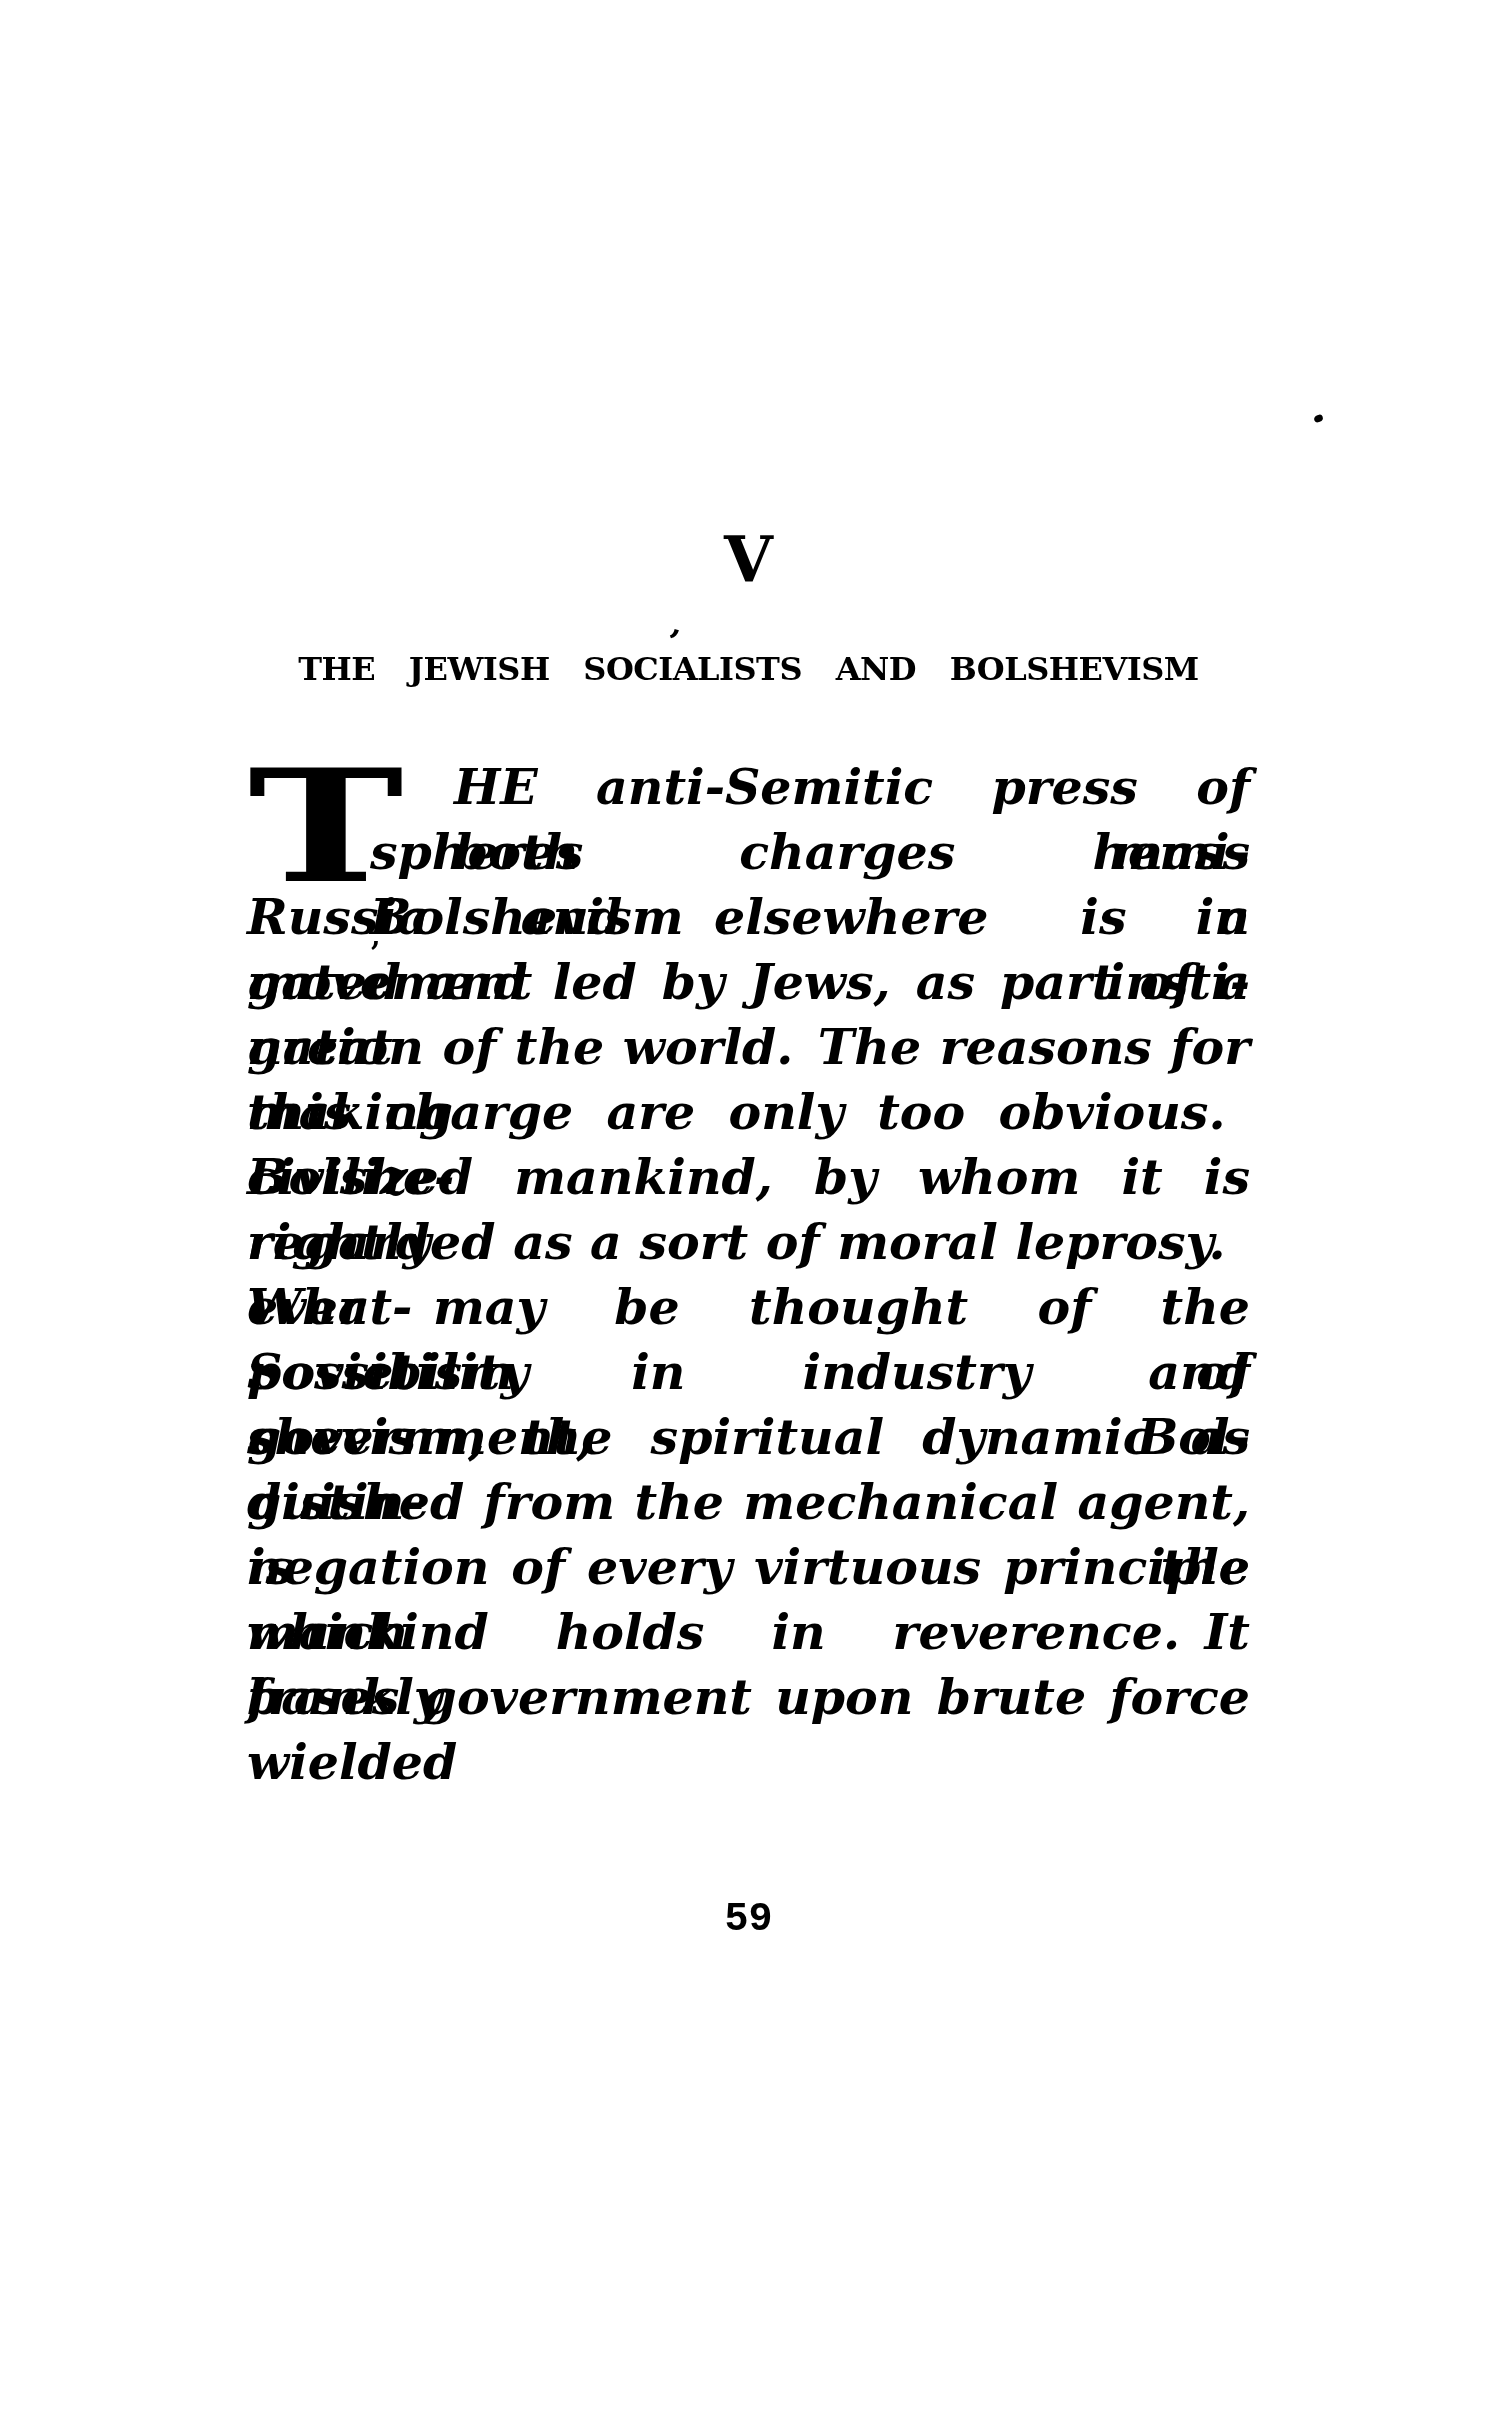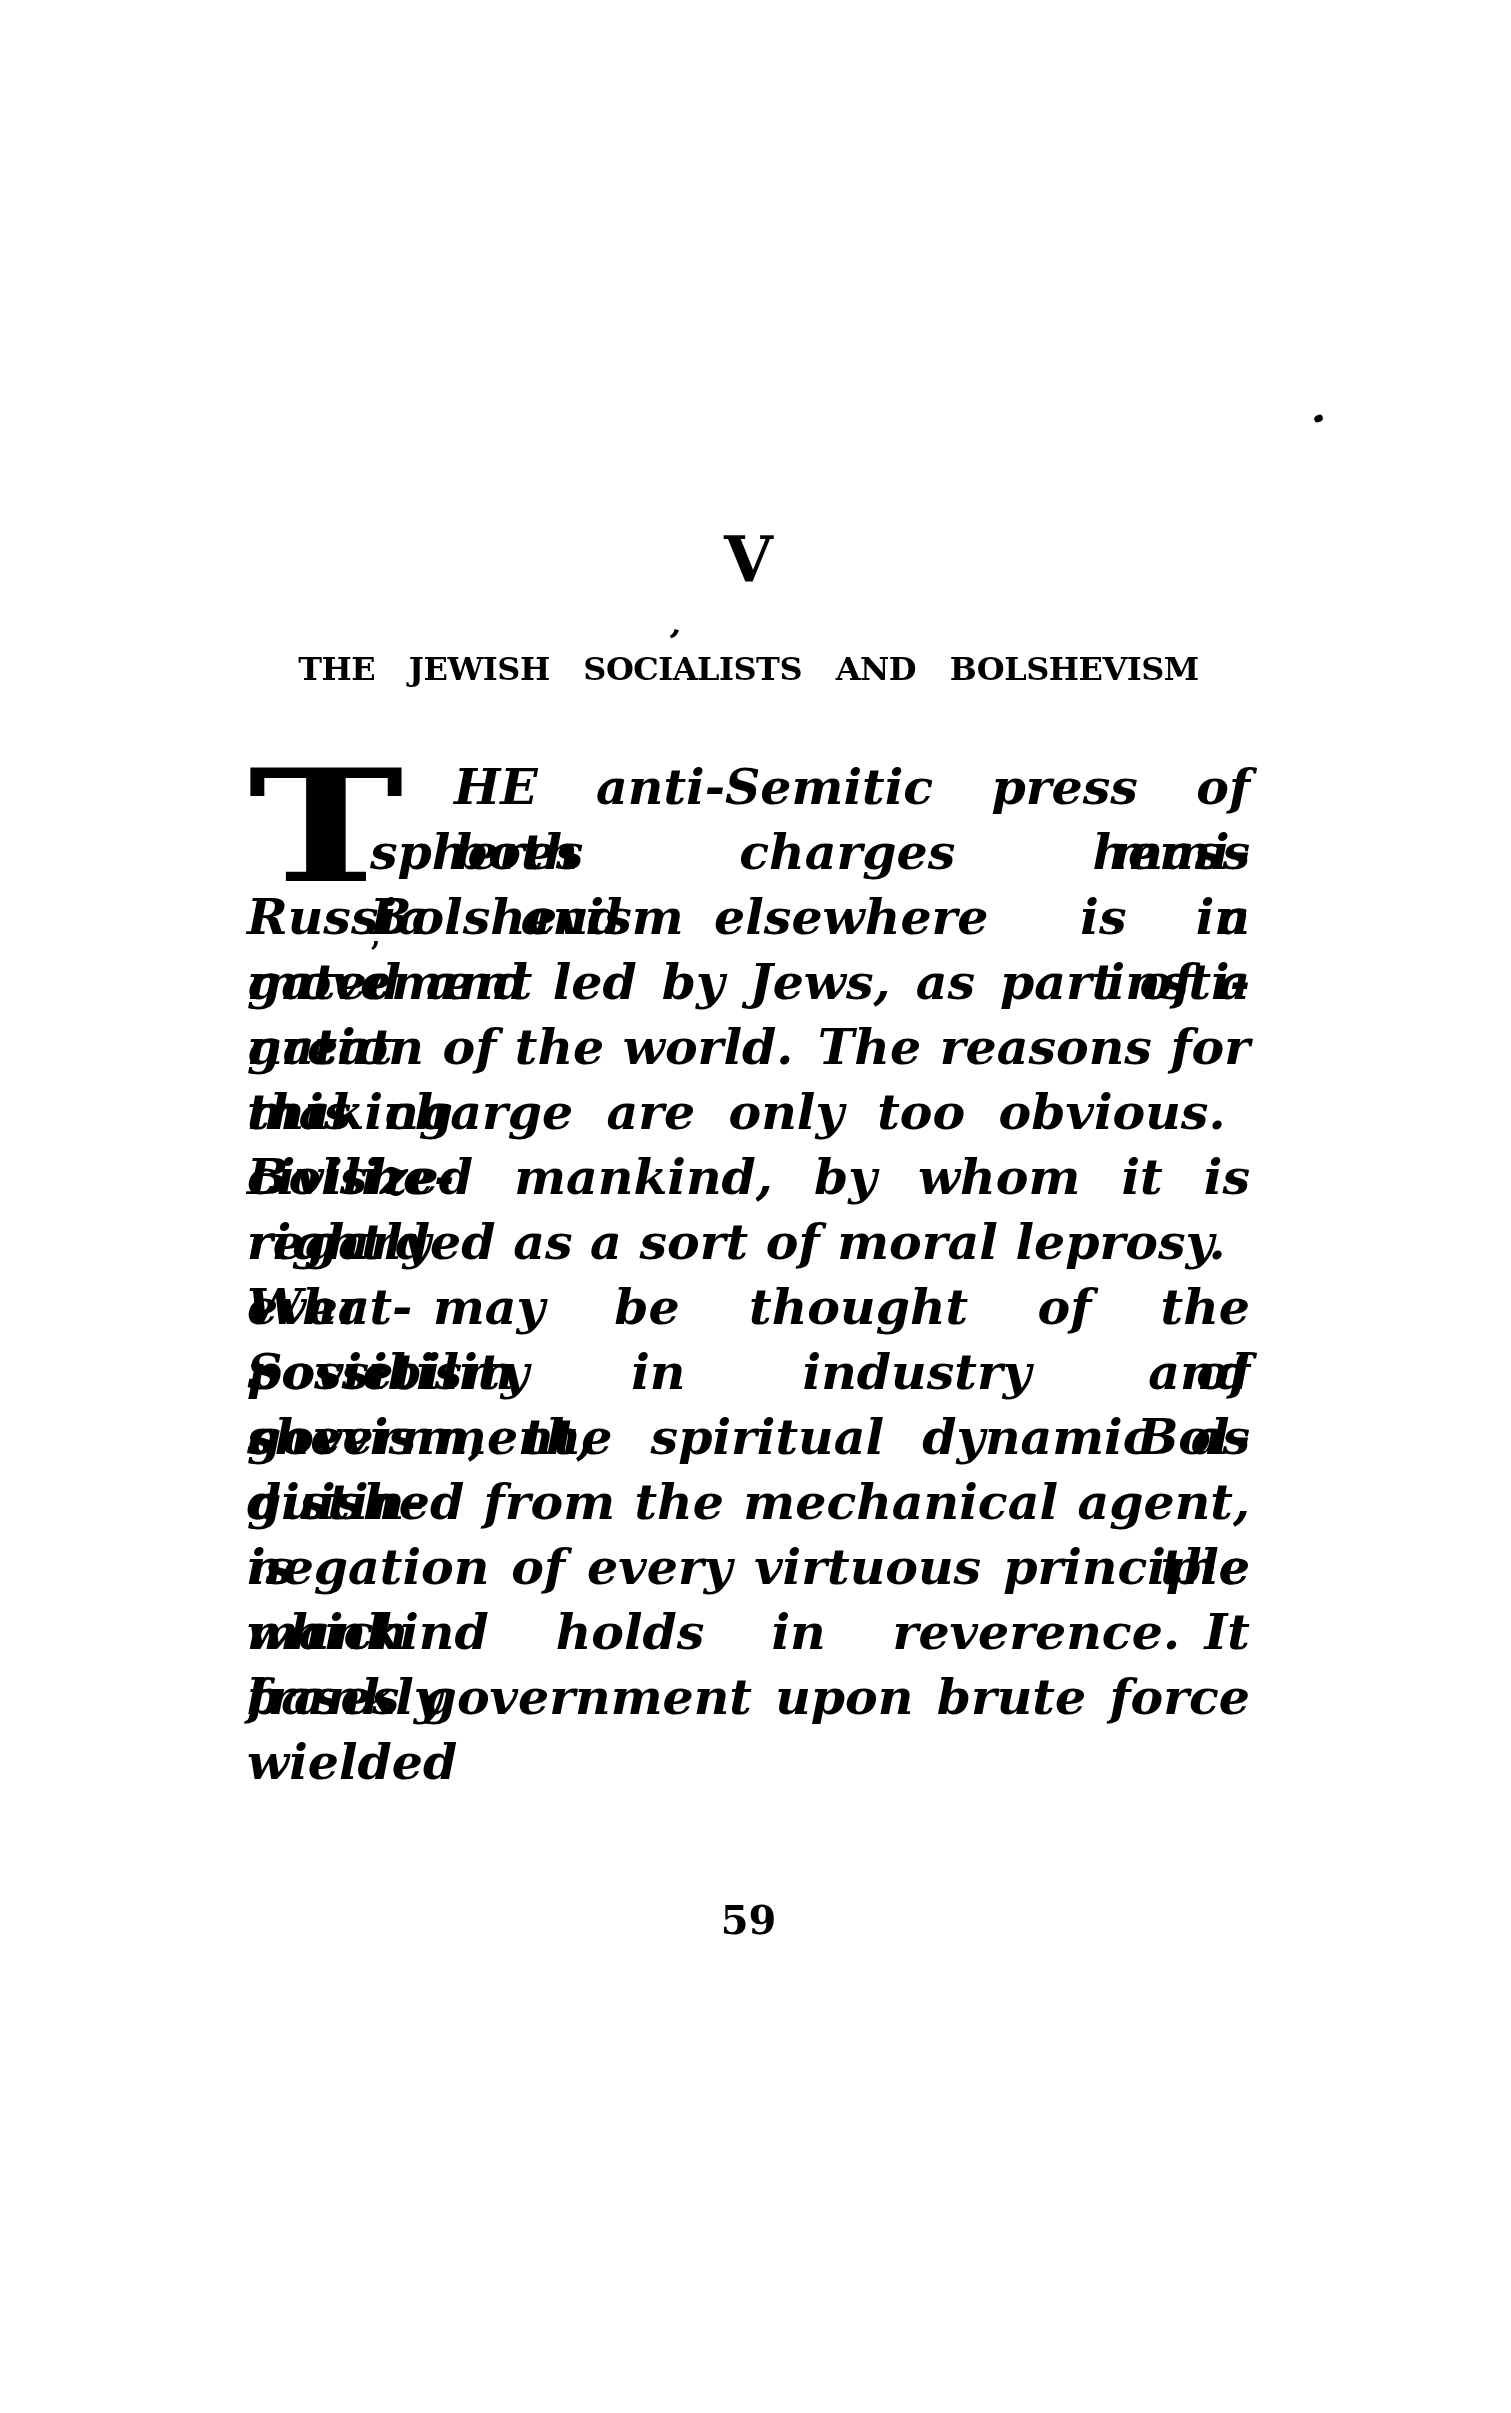--- a/index.html
+++ b/index.html
@@ -93,20 +93,21 @@
   
   .page-number {
     position: absolute;
     top: 1900px;
     left: 247px;
     width: 1003px;
     text-align: center;
     font-size: 40px;
     font-weight: bold;
     line-height: 1;
+    font-family: Liberation Mono, monospace;
   }
   
   .speck-1 {
     position: absolute;
     left: 1314px;
     top: 415px;
     width: 9px;
     height: 7.4px;
     background: #000000;
     border-radius: 60% 45% 55% 50%;

